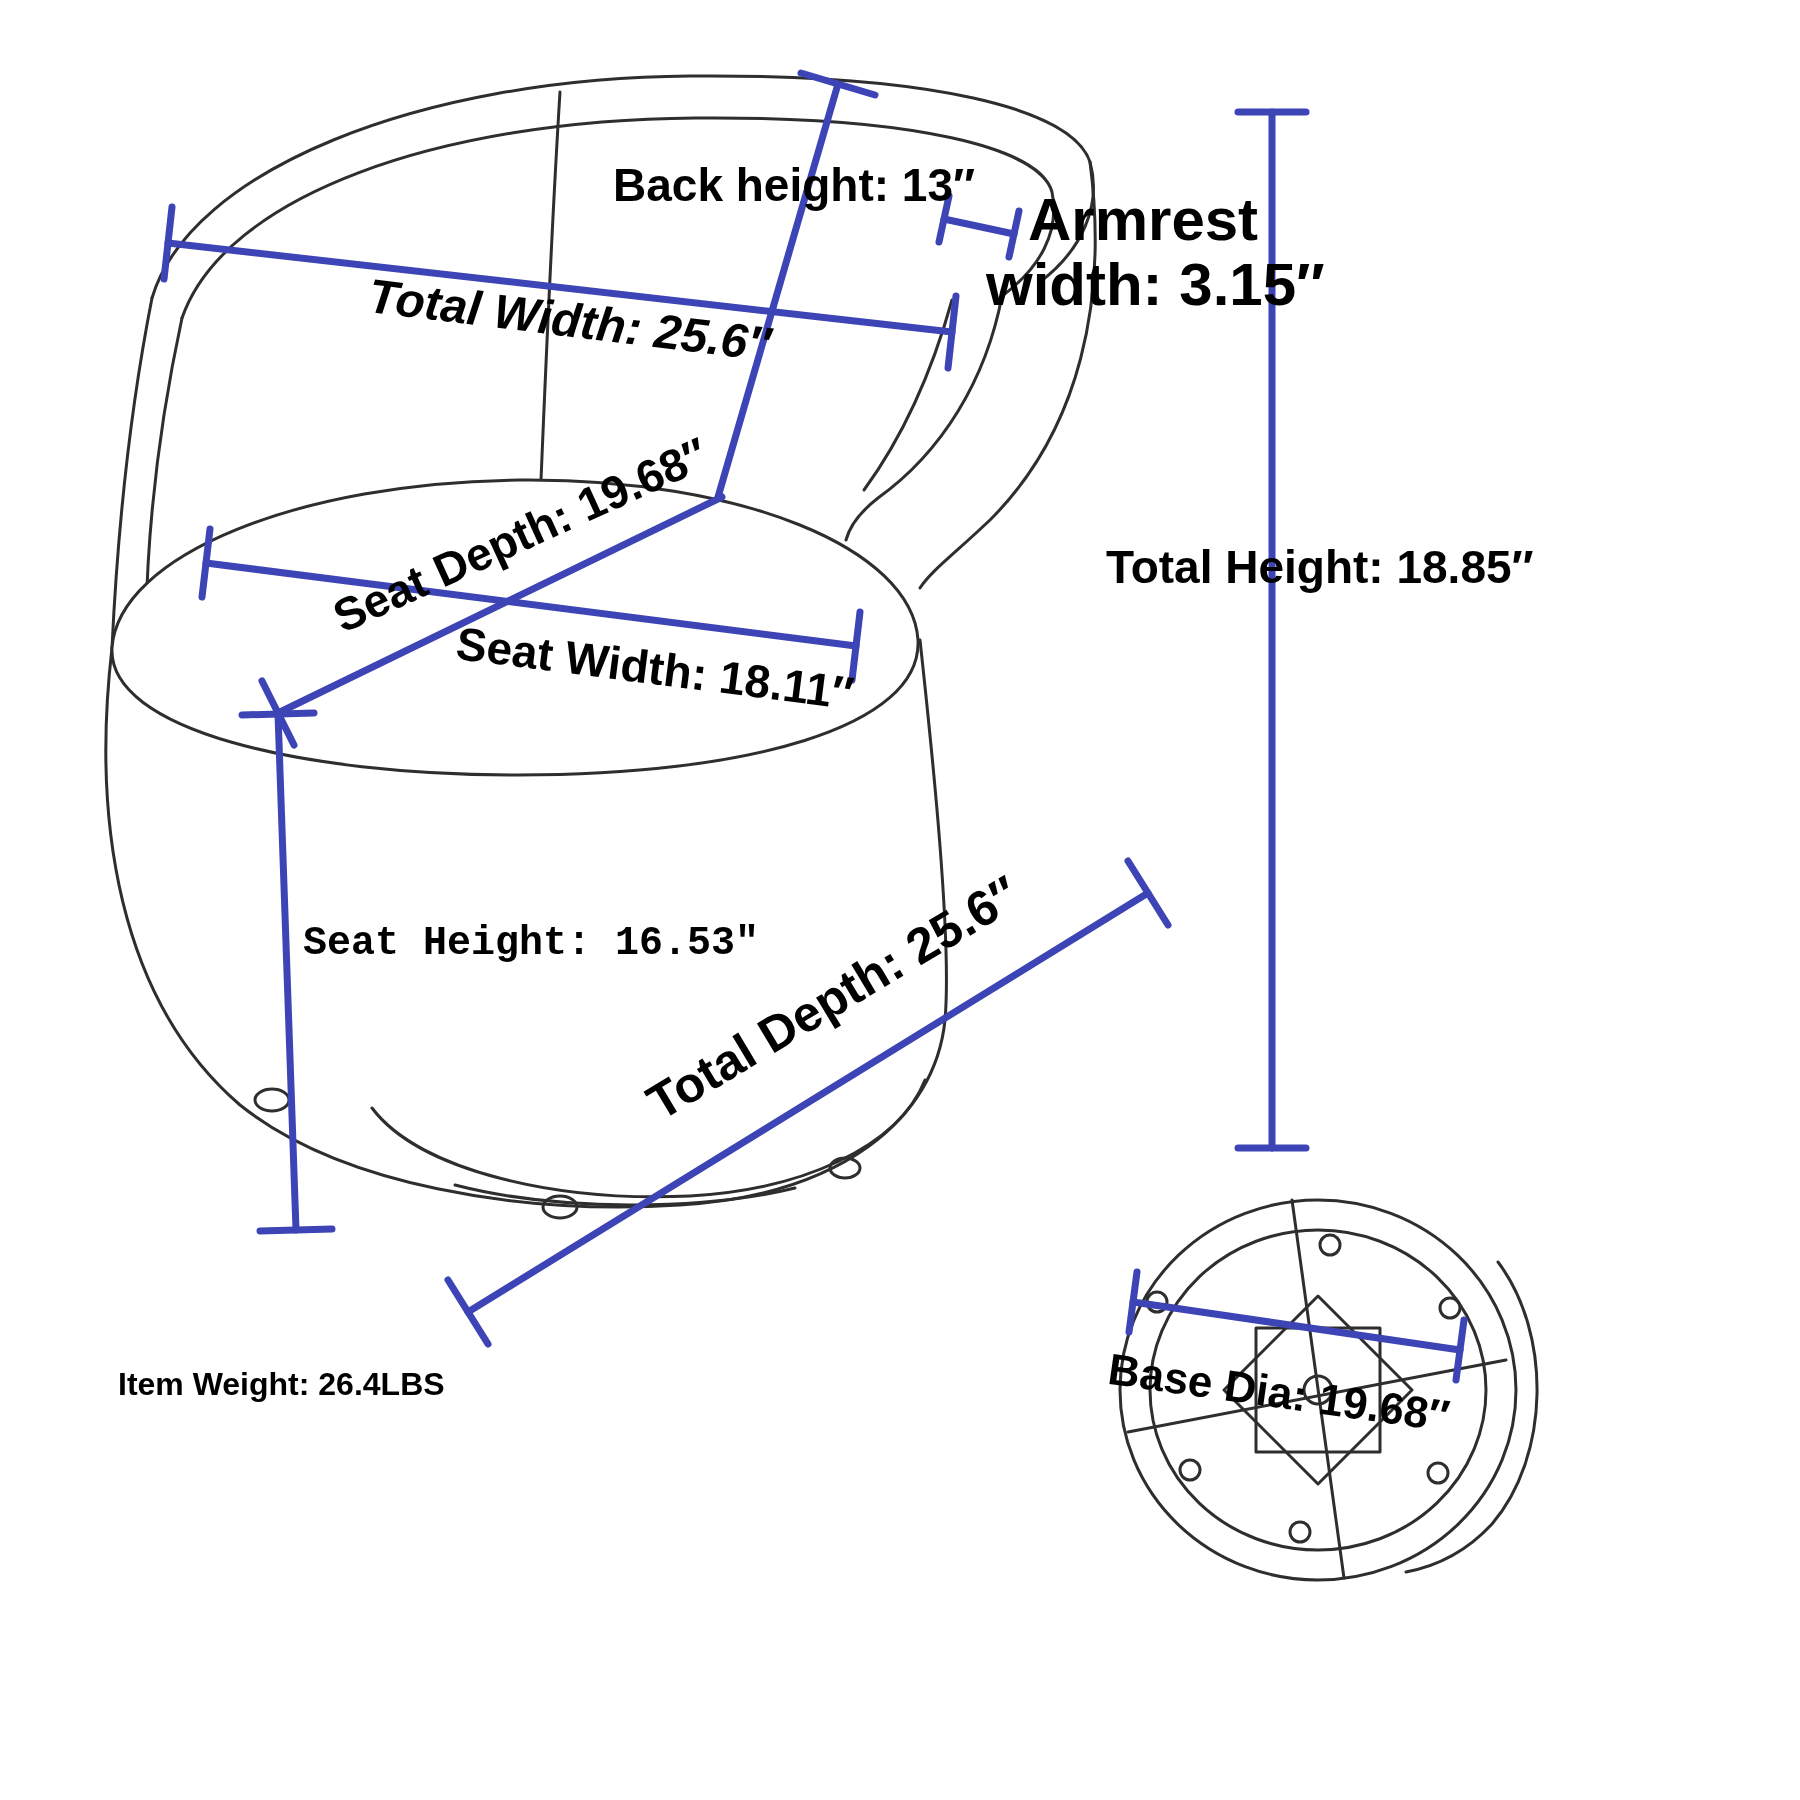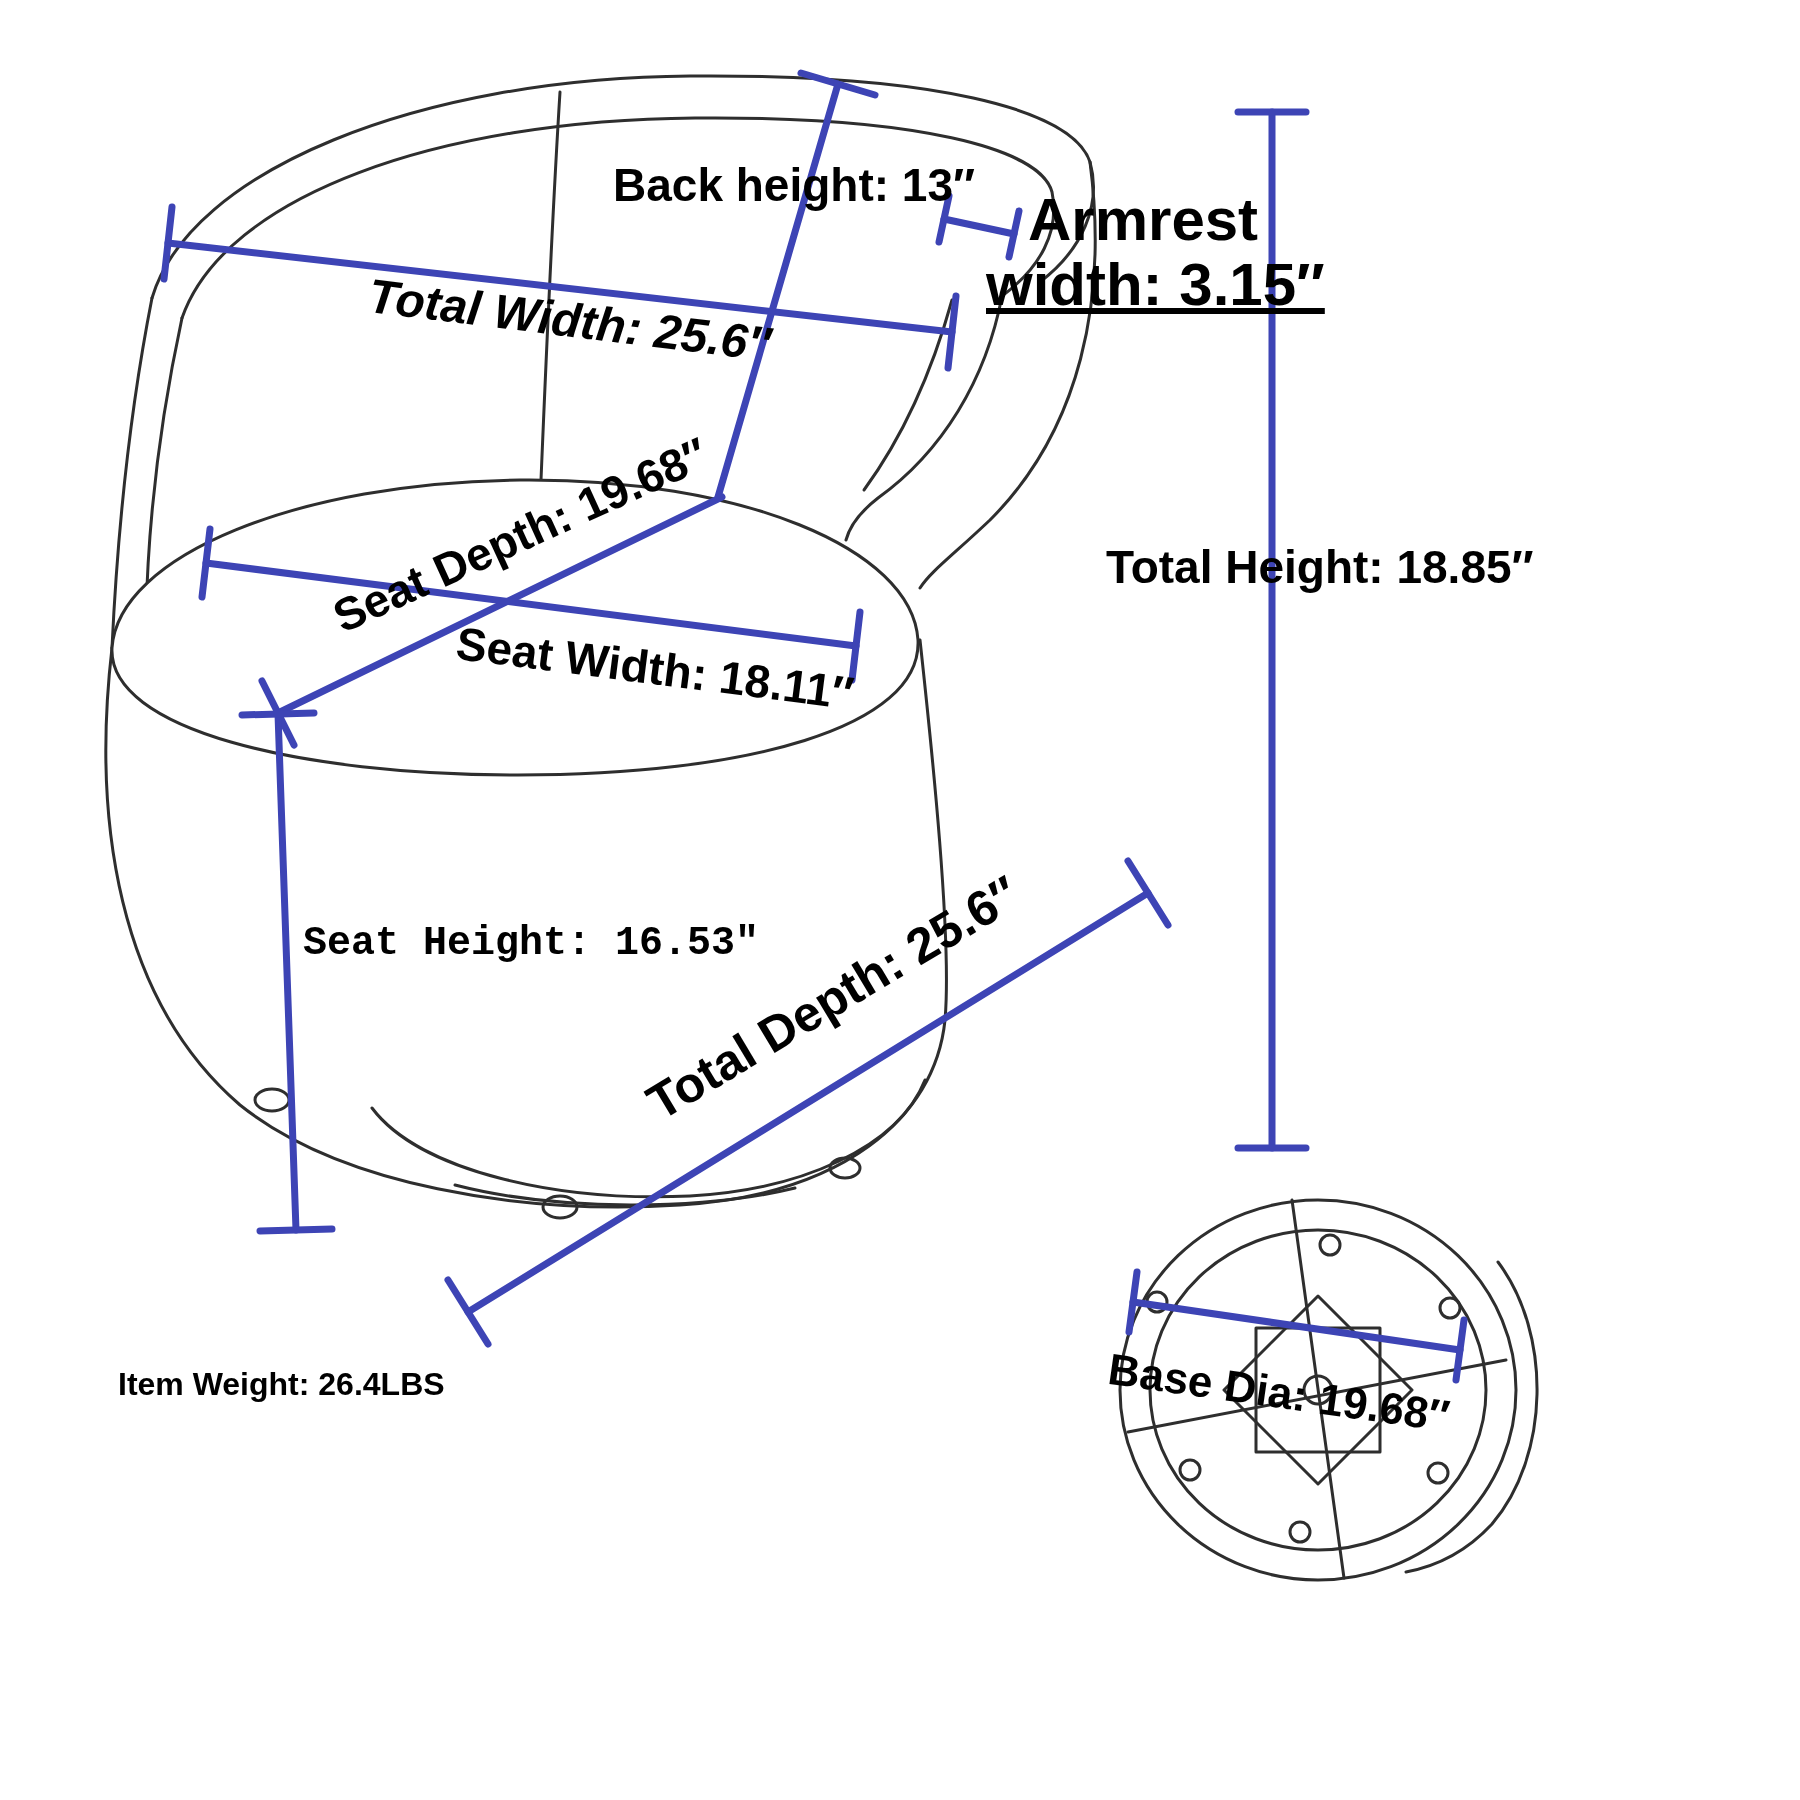--- a/index.html
+++ b/index.html
@@ -30,21 +30,21 @@
   .lbl{
     position:absolute;
     color:var(--text,#000000);
     font-weight:700;
     white-space:nowrap;
     letter-spacing:0px;
   }
   #lbl-back-height{left:613px;top:158px;font-size:46px;}
   #lbl-armrest{left:986px;top:188px;font-size:60px;line-height:1.08;}
   #lbl-armrest .l1{display:block;margin-left:42px;}
-  #lbl-armrest .l2{display:block;text-decoration:underline;}
+  #lbl-armrest .l2{display:block;}
   #lbl-total-width{left:372px;top:268px;font-size:48px;font-style:italic;transform:rotate(7deg);transform-origin:left top;}
   #lbl-seat-depth{left:336px;top:592px;font-size:46px;transform:rotate(-24.5deg);transform-origin:left center;}
   #lbl-seat-width{left:460px;top:616px;font-size:46px;transform:rotate(7.3deg);transform-origin:left top;}
   #lbl-total-height{left:1106px;top:540px;font-size:46px;}
   #lbl-seat-height{left:303px;top:921px;font-size:40px;font-family:Liberation Mono, monospace;}
   #lbl-total-depth{left:652px;top:1078px;font-size:50px;transform:rotate(-31deg);transform-origin:left center;}
   #lbl-base-dia{left:1112px;top:1344px;font-size:44px;transform:rotate(8deg);transform-origin:left top;}
   #lbl-item-weight{left:118px;top:1366px;font-size:32px;}
 </style>
 </head>

